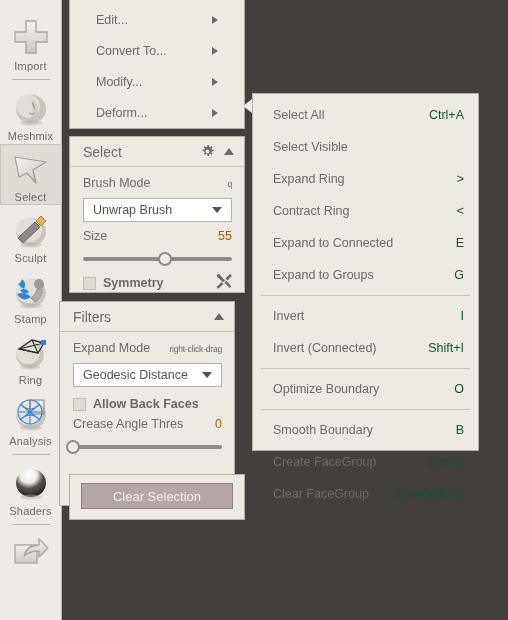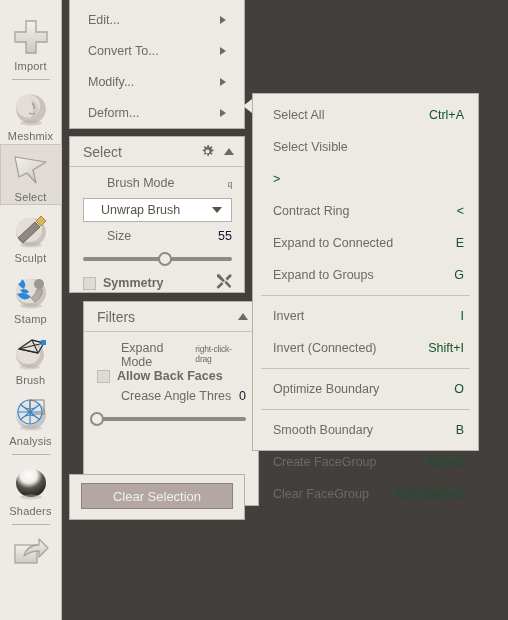--- a/index.html
+++ b/index.html
@@ -53,21 +53,21 @@
   .panel {
     position: absolute;
     background: #edeae4;
     border: 1px solid #b5b0a9;
   }
 
   
   #cmd-menu {
     left: 69px; top: -1px;
     width: 176px; height: 130px;
-    padding: 4px 4px;
+    padding: 4px 12px;
   }
   .cmd-row {
     position: relative;
     height: 31px;
     display: flex; align-items: center;
     padding: 0 12px 0 14px;
   }
   .cmd-row .lbl { font-size: 12.5px; color: #6d6965; }
   .cmd-arrow {
     position: absolute; right: 14px; top: 50%;
@@ -89,33 +89,32 @@
     border-bottom: 1px solid #c6c1ba;
   }
   .panel-title { font-size: 14px; color: #6d6965; flex: 1; }
   .head-icon { margin-left: 9px; display: flex; align-items: center; }
   .panel-body { padding: 9px 12px 0 13px; }
 
   .field-row {
     display: flex; align-items: baseline;
     justify-content: space-between;
     height: 18px;
-    margin-left: 24px;
   }
   .field-label { font-size: 12.5px; color: #6d6965; }
-  .field-val   { font-size: 12.5px; color: #0f172a; }
+  .field-val   { font-size: 12.5px; color: #a16207; }
   .field-hint  { font-size: 8.5px; color: #6d6965; letter-spacing: -.2px;}
 
   .combo {
     position: relative;
     height: 24px; margin-top: 4px;
     background: #fff;
     border: 1px solid #b5b0a9;
     display: flex; align-items: center;
-    padding-left: 17px;
+    padding-left: 9px;
   }
   .combo .ctext { font-size: 12.5px; color: #57534f; }
   .combo .cchev {
     position: absolute; right: 9px; top: 50%;
     transform: translateY(-50%);
     width: 0; height: 0;
     border-left: 5.5px solid transparent;
     border-right: 5.5px solid transparent;
     border-top: 6.5px solid #57534f;
   }
@@ -143,21 +142,21 @@
   .checkbox {
     width: 13px; height: 13px;
     background: #dedad4;
     border: 1px solid #c0bbb4;
     margin-right: 7px;
   }
   .check-label { font-size: 12.5px; color: #6d6965; flex: 1; font-weight: bold; }
 
   
   #filters-panel {
-    left: 83px; top: 301px;
+    left: 59px; top: 301px;
     width: 176px; height: 205px;
   }
 
   
   #clear-panel {
     left: 69px; top: 474px;
     width: 176px; height: 46px;
     padding: 8px 11px;
   }
   #clear-btn {
@@ -269,21 +268,21 @@
 
     <div class="tool">
       <svg class="tool-glyph" viewBox="0 0 46 42">
         <ellipse cx="22" cy="24" rx="14" ry="13" fill="#cbc5be"></ellipse>
         <ellipse cx="20" cy="22" rx="12" ry="11" fill="#e3ded7"></ellipse>
         <path d="M11 18 L24 9 L36 12 L30 22 z" fill="none" stroke="#2b2b2b" stroke-width="1.3"></path>
         <path d="M11 18 L30 22 M24 9 L30 22 M36 12 L11 18" stroke="#2b2b2b" stroke-width="1.1" fill="none"></path>
         <rect x="33" y="9" width="5" height="5" fill="#2d87d8"></rect>
         <ellipse cx="22" cy="36" rx="10" ry="2.4" fill="#b6b0a9" opacity=".45"></ellipse>
       </svg>
-      <span class="tool-label">Brush</span>
+      <span class="tool-label">Ring</span>
     </div>
 
     <div class="tool">
       <svg class="tool-glyph" viewBox="0 0 46 42">
         <ellipse cx="23" cy="23" rx="15" ry="14" fill="#cbc5be"></ellipse>
         <ellipse cx="21" cy="21" rx="13" ry="12" fill="#e7e2db"></ellipse>
         <g stroke="#2d87d8" stroke-width="1.1" fill="none">
           <circle cx="22" cy="20" r="12"></circle>
           <path d="M10 20 h24 M22 8 v24 M12 12 l20 16 M32 12 L12 28
                    M14 14 q8 6 16 0 M14 26 q8 -6 16 0"></path>
@@ -399,20 +398,24 @@
         <svg width="12" height="9" viewBox="0 0 12 9">
             <path fill="#6d6965" d="M6 1 L11 8 L1 8 z"></path>
           </svg>
       </span>
     </div>
     <div class="panel-body">
       <div class="field-row">
         <span class="field-label">Expand Mode</span>
         <span class="field-hint">right-click-drag</span>
       </div>
+      <div class="combo">
+        <span class="ctext">Geodesic Distance</span>
+        <span class="cchev"></span>
+      </div>
       <div class="check-row">
         <span class="checkbox"></span>
         <span class="check-label">Allow Back Faces</span>
       </div>
       <div class="field-row" style="margin-top:3px">
         <span class="field-label">Crease Angle Thres</span>
         <span class="field-val">0</span>
       </div>
       <div class="slider">
         <div class="track"></div>
@@ -429,20 +432,21 @@
   <div class="panel" id="ctx-menu">
       <div class="ctx-row">
         <span class="ctx-lbl">Select All</span>
         <span class="ctx-key">Ctrl+A</span>
       </div>
       <div class="ctx-row">
         <span class="ctx-lbl">Select Visible</span>
         <span class="ctx-key"></span>
       </div>
       <div class="ctx-row">
+        <span class="ctx-lbl">Expand Ring</span>
         <span class="ctx-key">&gt;</span>
       </div>
       <div class="ctx-row">
         <span class="ctx-lbl">Contract Ring</span>
         <span class="ctx-key">&lt;</span>
       </div>
       <div class="ctx-row">
         <span class="ctx-lbl">Expand to Connected</span>
         <span class="ctx-key">E</span>
       </div>

